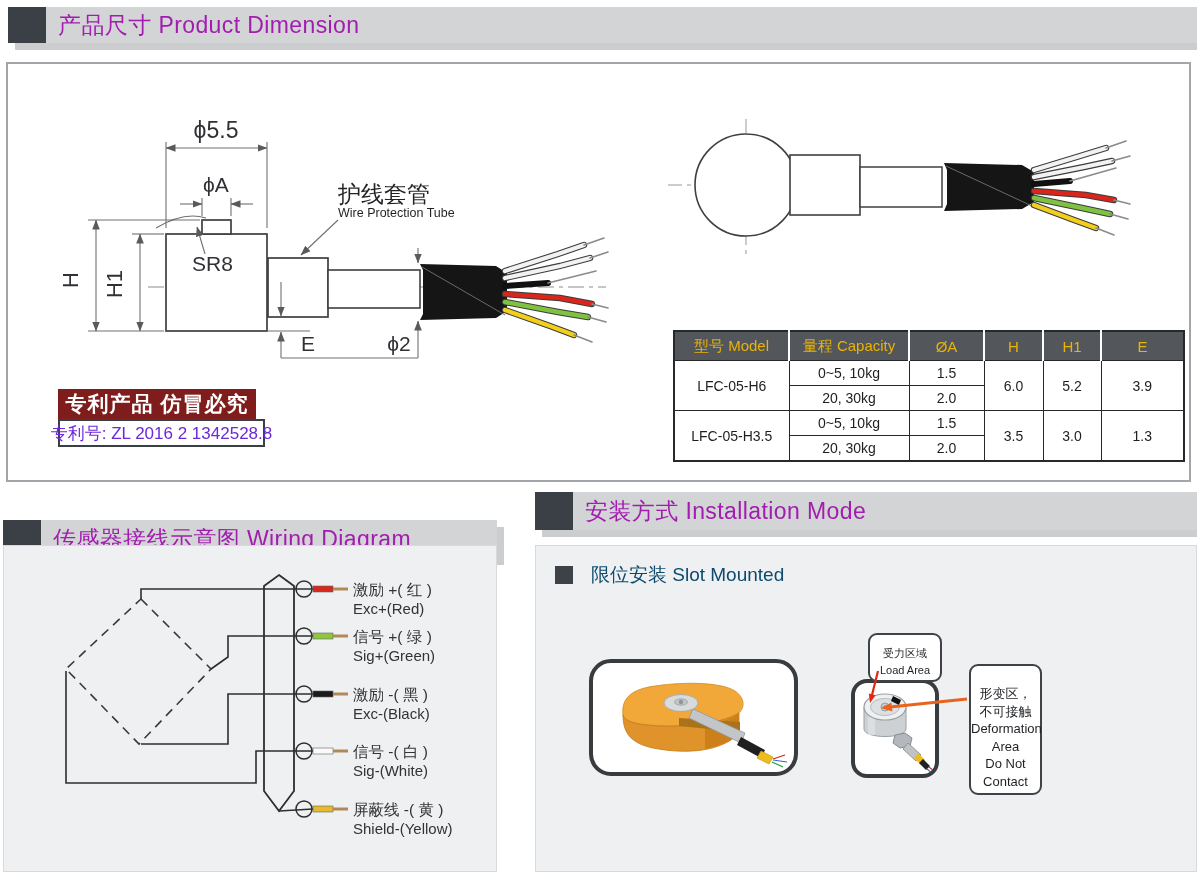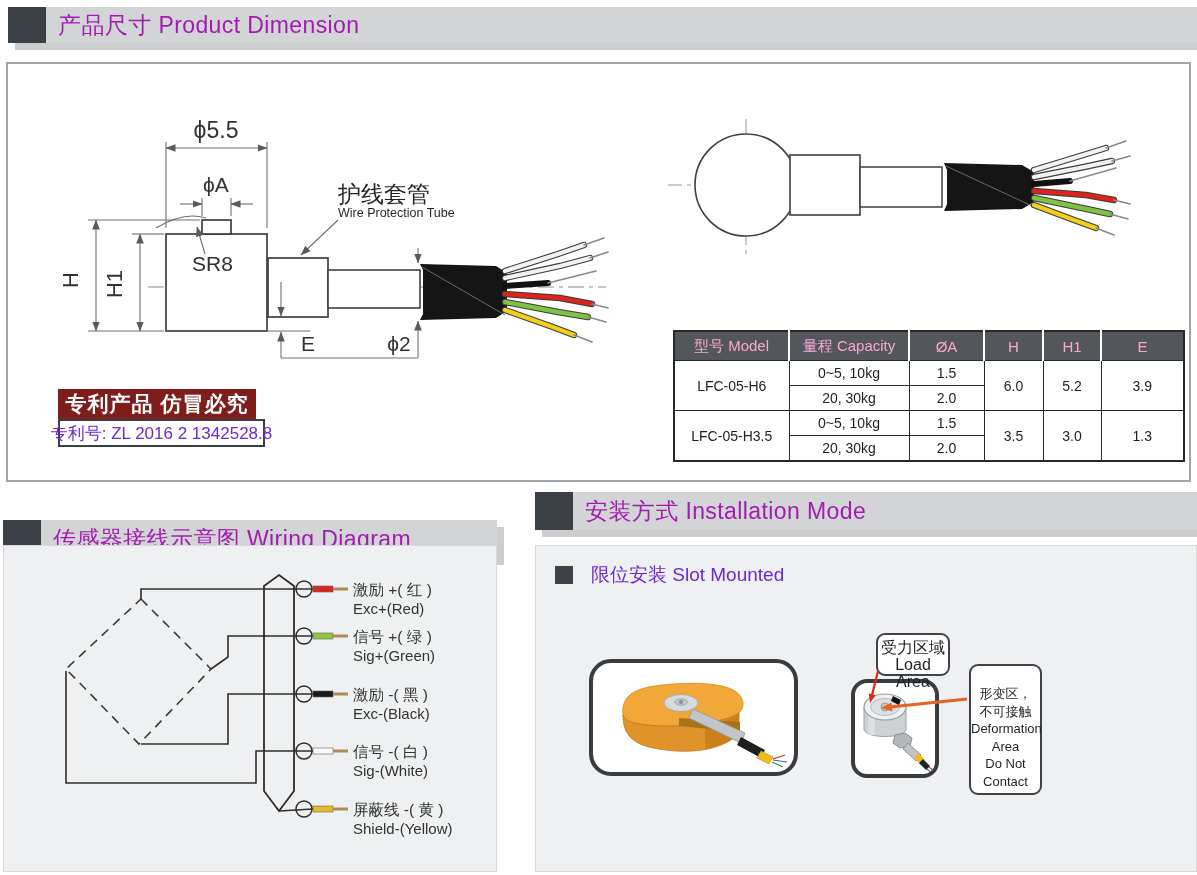--- a/index.html
+++ b/index.html
@@ -13,45 +13,45 @@
   #hdr-top{left:8px;top:7px;width:1189px;height:36px;}
   #hdr-wiring{left:3px;top:492px;width:494px;height:38px;margin-top:28px;}
   #hdr-install{left:535px;top:492px;width:662px;height:38px;}
   
   .main-box{position:absolute;left:6px;top:62px;width:1181px;height:416px;
             border:2px solid #a2a6aa;background:#fff;}
   .main-box svg{position:absolute;left:0;top:0;}
   
   .spec-table{position:absolute;left:665px;top:266px;border-collapse:collapse;
               table-layout:fixed;width:510px;border:2px solid #26282a;}
-  .spec-table th{background:#53565b;color:#f9a8d4;font-size:15px;font-weight:400;
+  .spec-table th{background:#53565b;color:#eab308;font-size:15px;font-weight:400;
                  height:28px;border-left:2px solid #fff;border-bottom:1px solid #26282a;
                  padding:0;text-align:center;}
   .spec-table th:first-child{border-left:none;}
   .spec-table td{border:1px solid #26282a;text-align:center;font-size:14px;
                  color:#1c1e20;height:24px;padding:0;background:#fff;}
   
   .patent1{position:absolute;left:50px;top:325px;width:198px;height:30px;background:#7f1d1d;
            color:#fff;font-weight:bold;font-size:21px;display:flex;align-items:center;
            justify-content:center;letter-spacing:1px;}
   .patent2{position:absolute;left:50px;top:355px;width:203px;height:24px;background:#fff;
            border:2px solid #3a3f46;color:#6d28d9;font-size:17px;display:flex;
            align-items:center;justify-content:center;white-space:nowrap;}
   
   .panel{position:absolute;background:#eef0f1;border:1px solid #d7d9da;}
   #panel-wiring{left:3px;top:545px;width:492px;height:325px;}
   #panel-install{left:535px;top:545px;width:660px;height:325px;}
   .bullet{position:absolute;left:19px;top:20px;width:18px;height:18px;background:#3d4248;}
-  .mode-label{position:absolute;left:55px;top:16px;font-size:19px;color:#6d28d9;white-space:nowrap;}
+  .mode-label{position:absolute;left:55px;top:16px;font-size:19px;color:#0c4a6e;white-space:nowrap;}
   .frame{position:absolute;background:#fff;border:4px solid #393c3f;overflow:hidden;}
   #frame-slot{left:53px;top:113px;width:201px;height:109px;border-radius:22px;}
   #frame-sensor{left:315px;top:133px;width:80px;height:91px;border-radius:16px;}
   .callout{position:absolute;background:#fff;border:2.5px solid #3f4347;border-radius:9px;
            text-align:center;color:#1e2124;z-index:4;}
-  #callout-load{left:340px;top:87px;width:70px;height:35px;font-size:16px;line-height:17px;padding-top:4px;}
+  #callout-load{left:332px;top:87px;width:70px;height:35px;font-size:11px;line-height:17px;padding-top:10px;}
   #callout-deform{left:433px;top:118px;width:69px;height:108px;font-size:13px;line-height:17.5px;padding-top:19px;}
   .arrow-layer{position:absolute;left:0;top:0;z-index:5;pointer-events:none;}
 </style>
 </head>
 <body>
 
 <div class="page">
 
   <div class="sec-hdr" id="hdr-top">
     <div class="sq"></div>

